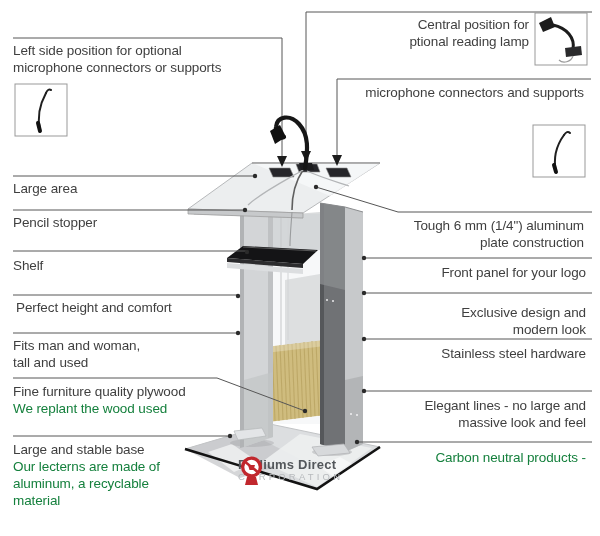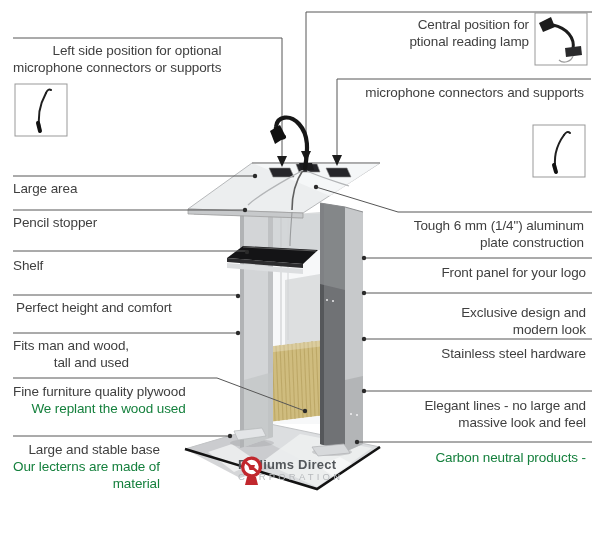--- a/index.html
+++ b/index.html
@@ -3,21 +3,21 @@
 <meta charset="utf-8">
 <style>
   html,body{margin:0;padding:0;background:#fff;}
   .stage{
     position:relative;width:600px;height:536px;background:#ffffff;overflow:hidden;
     font-family:"Liberation Sans",sans-serif;
   }
   .stage svg{position:absolute;left:0;top:0;}
   .lbl{
     position:absolute;font-size:13.5px;line-height:17px;color:#3f3f3f;
-    letter-spacing:-0.1px;white-space:nowrap;text-align:right;
+    letter-spacing:-0.1px;white-space:nowrap;
   }
   .lbl span{display:block;}
   .lbl.right{text-align:right;}
   .green{color:#15803d;}
   .logo{
     position:absolute;left:238px;top:454px;display:flex;align-items:flex-start;gap:3px;
   }
   .logo .logo-text{line-height:11px;padding-top:5px;}
   .logo .brand{font-size:13px;font-weight:bold;color:#53575b;letter-spacing:0.2px;}
   .logo .corp{font-size:9.5px;color:#b7babd;letter-spacing:3.2px;margin-top:1px;}
@@ -194,30 +194,31 @@
   <div class="lbl" style="left:13px;top:214px;">
     <span>Pencil stopper</span>
   </div>
   <div class="lbl" style="left:13px;top:257px;">
     <span>Shelf</span>
   </div>
   <div class="lbl" style="left:16px;top:299px;">
     <span>Perfect height and comfort</span>
   </div>
   <div class="lbl" style="left:13px;top:337px;">
-    <span>Fits man and wood,</span>
+    <span>Fits man and woman,</span>
     <span>tall and used</span>
   </div>
   <div class="lbl" style="left:13px;top:383px;">
     <span>Fine furniture quality plywood</span>
     <span class="green">We replant the wood used</span>
   </div>
   <div class="lbl" style="left:13px;top:441px;">
     <span>Large and stable base</span>
     <span class="green">Our lecterns are made of</span>
+    <span class="green">aluminum, a recyclable</span>
     <span class="green">material</span>
   </div>
 
   <div class="lbl right" style="right:71px;top:16px;">
     <span>Central position for</span>
     <span>ptional reading lamp</span>
   </div>
   <div class="lbl right" style="right:16px;top:84px;">
     <span>microphone connectors and supports</span>
   </div>

